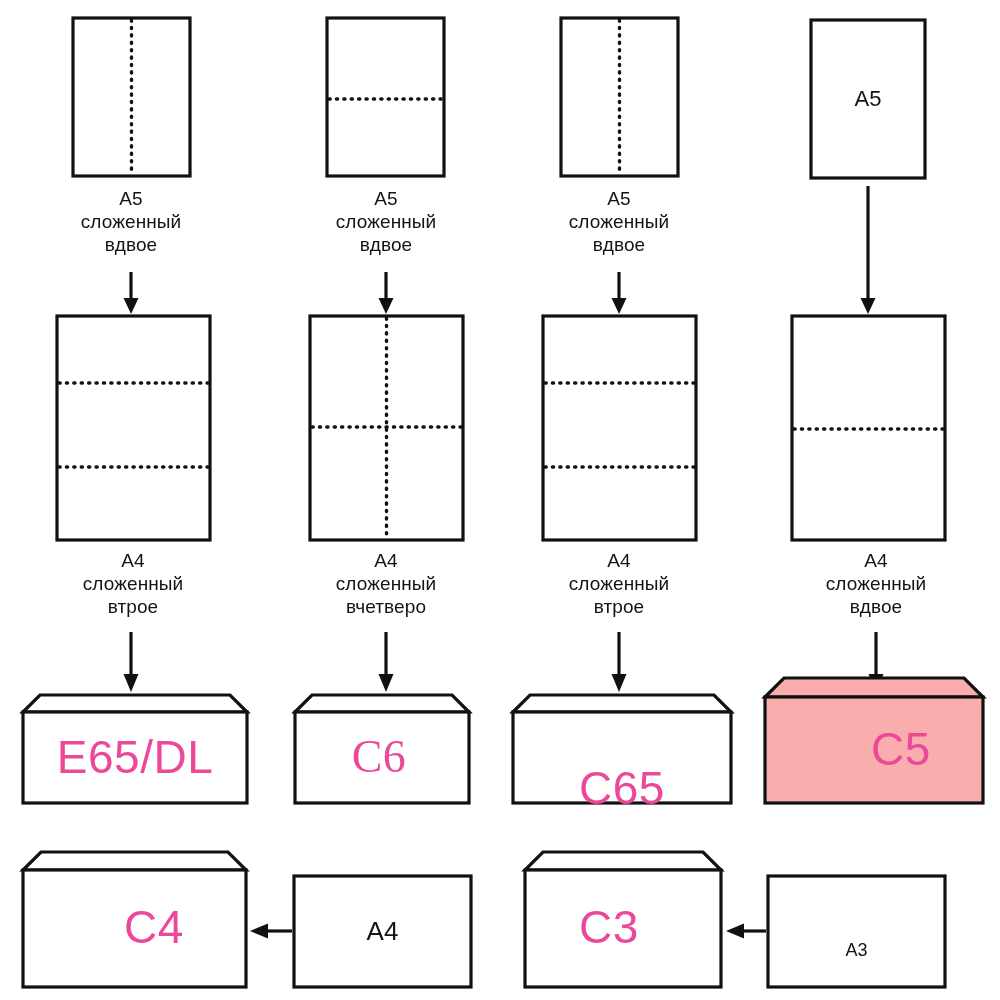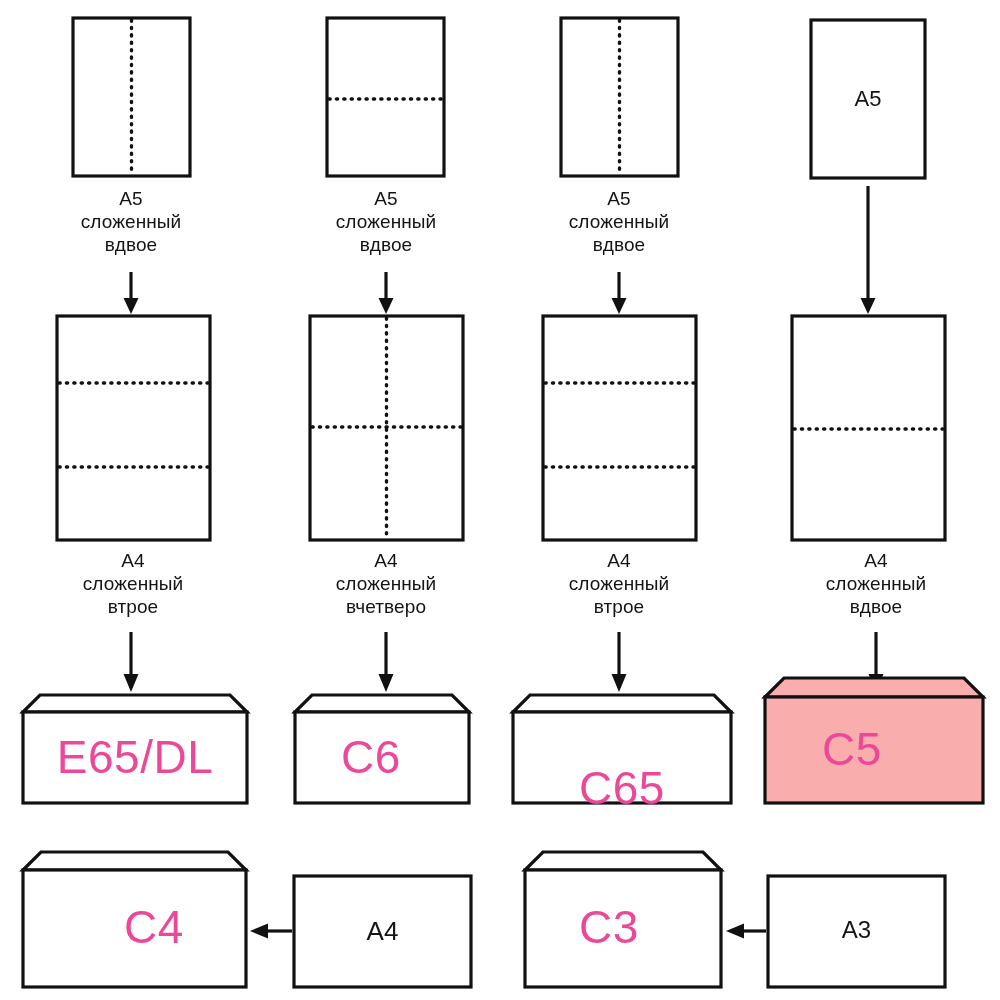--- a/index.html
+++ b/index.html
@@ -162,22 +162,22 @@
 сложенный
 вчетверо</div>
   <div class="lbl" style="left:539px;top:549px;width:160px;">A4
 сложенный
 втрое</div>
   <div class="lbl" style="left:796px;top:549px;width:160px;">A4
 сложенный
 вдвое</div>
 
   <div class="env-lbl" style="left:23px;top:730px;width:224px;">E65/DL</div>
-  <div class="env-lbl" style="left:284px;top:730px;width:174px;">C6</div>
+  <div class="env-lbl" style="left:292px;top:730px;width:174px;font-family:Liberation Serif, serif;">C6</div>
   <div class="env-lbl" style="left:513px;top:730px;width:218px;margin-top:31px;">C65</div>
-  <div class="env-lbl" style="left:725px;top:722px;width:172px;padding-left:41px;">C5</div>
+  <div class="env-lbl" style="left:774px;top:722px;width:172px;padding-left:41px;">C5</div>
 
   <div class="env-lbl" style="left:23px;top:900px;width:262px;">C4</div>
   <div class="paper-lbl" style="left:294px;top:916px;width:177px;font-size:26px;">A4</div>
   <div class="env-lbl" style="left:525px;top:900px;width:168px;">C3</div>
-  <div class="paper-lbl" style="left:768px;top:916px;width:177px;font-size:24px;">A3</div>
+  <div class="paper-lbl" style="left:768px;top:940px;width:177px;font-size:18px;">A3</div>
 
 </div>
 
 </body></html>

